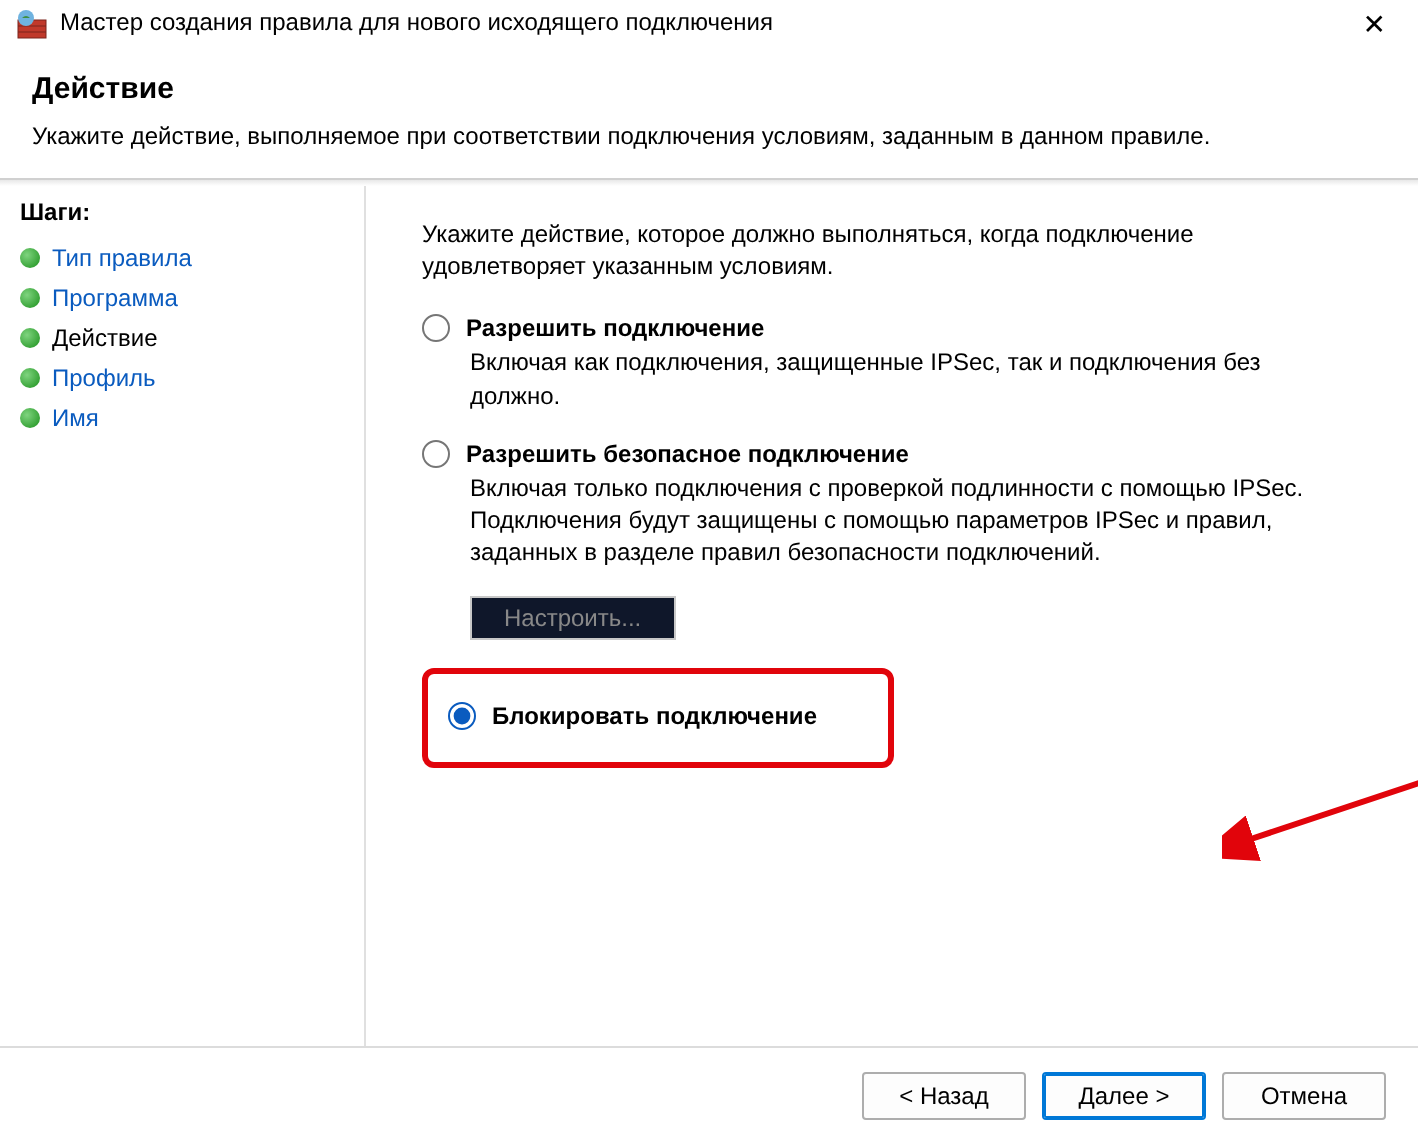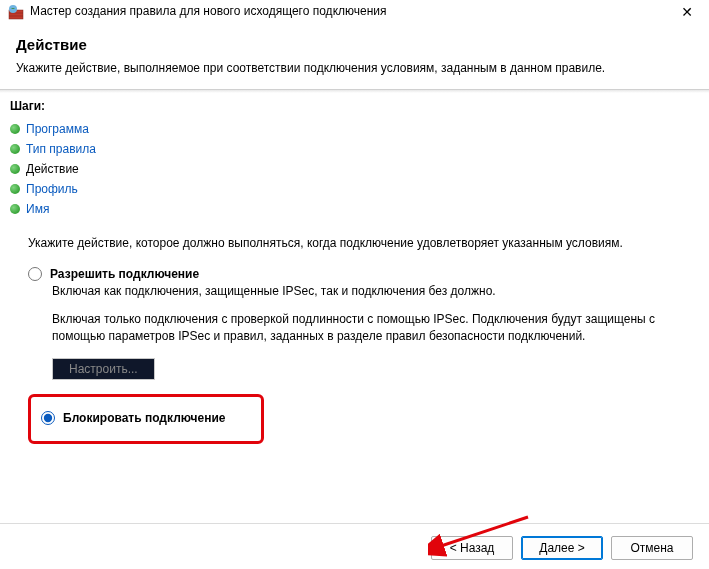--- a/index.html
+++ b/index.html
@@ -44,21 +44,20 @@
   }
   .divider {
     height: 4px;
     background: linear-gradient(to bottom, #e8e8e8, #fff);
     border-top: 1px solid #d0d0d0;
     margin-top: 8px;
   }
   .body {
     display: flex;
     height: 430px;
-    flex-direction: column;
   }
   .sidebar {
     width: 180px;
     padding: 6px 0 0 10px;
   }
   .sidebar-title {
     font-weight: bold;
     font-size: 12px;
     margin-bottom: 6px;
   }
@@ -172,25 +171,25 @@
   <h2>Действие</h2>
   <p>Укажите действие, выполняемое при соответствии подключения условиям, заданным в данном правиле.</p>
 </div>
 <div class="divider"></div>
 
 <div class="body">
   <div class="sidebar">
     <div class="sidebar-title">Шаги:</div>
     <div class="step">
         <span class="bullet"></span>
+        <a class="lbl">Тип правила</a>
+      </div>
+    <div class="step">
+        <span class="bullet"></span>
         <a class="lbl">Программа</a>
-      </div>
-    <div class="step">
-        <span class="bullet"></span>
-        <a class="lbl">Тип правила</a>
       </div>
     <div class="step current">
         <span class="bullet"></span>
         <span class="lbl">Действие</span>
       </div>
     <div class="step">
         <span class="bullet"></span>
         <a class="lbl">Профиль</a>
       </div>
     <div class="step">
@@ -201,20 +200,24 @@
   <div class="vdiv"></div>
   <div class="content">
     <div class="intro">Укажите действие, которое должно выполняться, когда подключение удовлетворяет указанным условиям.</div>
 
     <div class="opt-row">
       <input type="radio" name="act" style="">
       <span class="opt-label">Разрешить подключение</span>
     </div>
     <div class="opt-desc">Включая как подключения, защищенные IPSec, так и подключения без должно.</div>
 
+    <div class="opt-row">
+      <input type="radio" name="act" style="">
+      <span class="opt-label">Разрешить безопасное подключение</span>
+    </div>
     <div class="opt-desc">Включая только подключения с проверкой подлинности с помощью IPSec. Подключения будут защищены с помощью параметров IPSec и правил, заданных в разделе правил безопасности подключений.</div>
     <button class="customize-btn" disabled="">Настроить...</button>
 
     <div class="block-box">
       <div class="opt-row">
         <input type="radio" name="act" checked="" style="">
         <span class="opt-label">Блокировать подключение</span>
       </div>
     </div>
 

